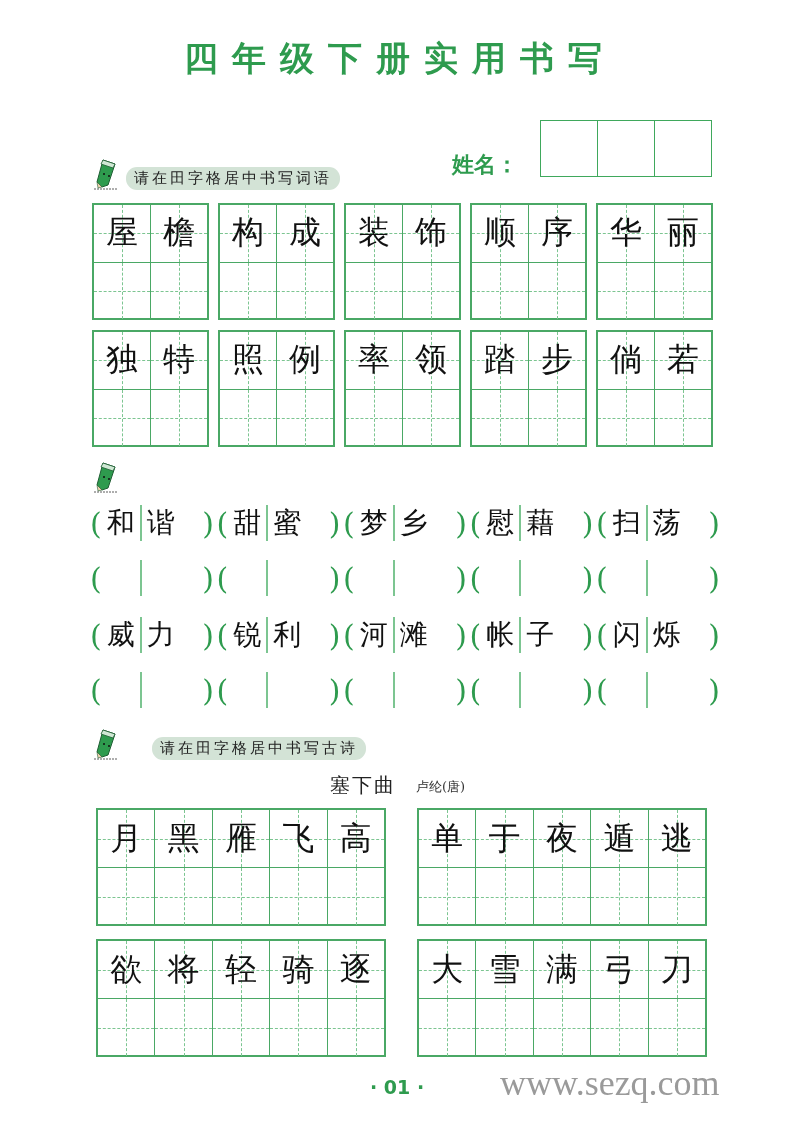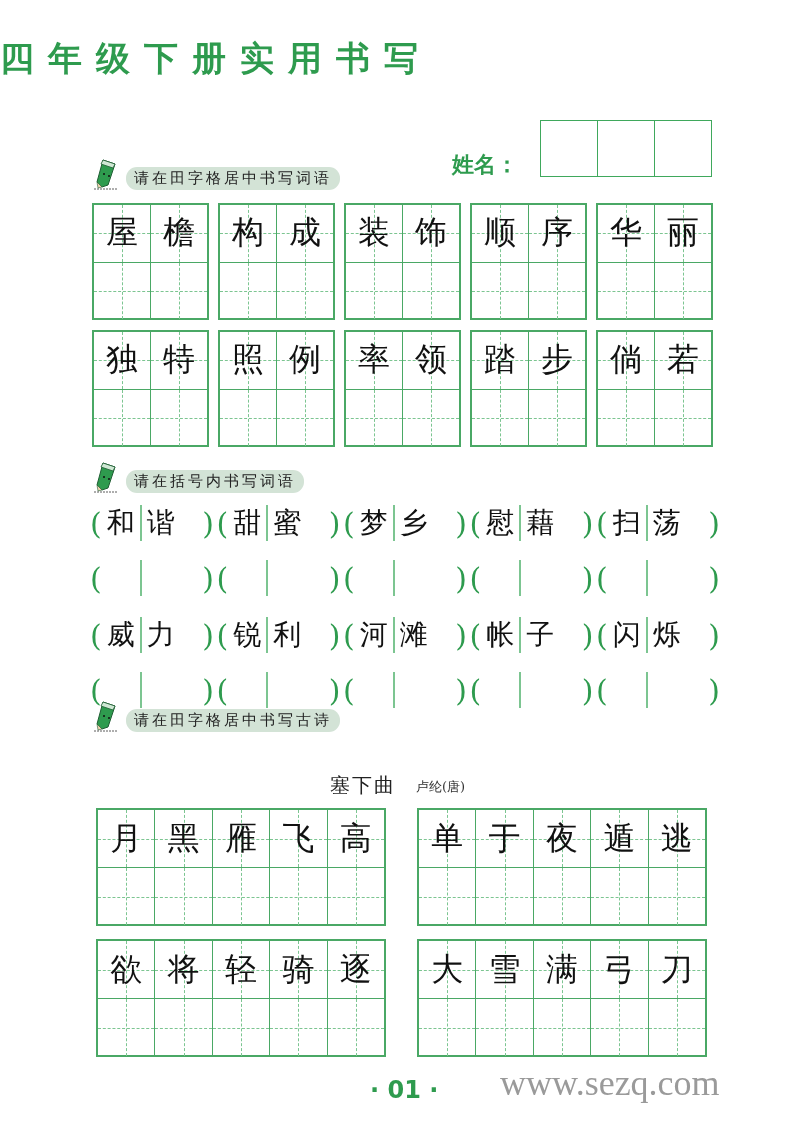--- a/index.html
+++ b/index.html
@@ -1,18 +1,18 @@
 <!DOCTYPE html>
 <html><head>
 <meta charset="utf-8">
 <style>
   html, body { margin:0; padding:0; background:#ffffff; }
   body { width:800px; height:1132px; position:relative; overflow:hidden; font-family:"DejaVu Serif", serif; }
   .abs { position:absolute; }
-  .title { left:0; width:800px; top:36px; text-align:left; font-family:"DejaVu Sans", sans-serif; font-weight:bold; font-size:34px; letter-spacing:14px; color:#2e9b4e; }
+  .title { left:0; width:800px; top:36px; text-align:center; font-family:"DejaVu Sans", sans-serif; font-weight:bold; font-size:34px; letter-spacing:14px; color:#2e9b4e; }
   .name-label { left:452px; top:150px; font-size:22px; color:#2e9b4e; font-weight:bold; font-family:"DejaVu Serif", serif; }
   .name-boxes { left:540px; top:120px; width:172px; height:57px; display:flex; border:1.5px solid #3fa85c; box-sizing:border-box; }
   .name-box { flex:1; border-right:1.5px solid #3fa85c; }
   .name-box:last-child { border-right:none; }
 
   .sec-head { display:flex; align-items:flex-end; }
   .pencil { width:26px; height:32px; margin-right:6px; }
   .sec-label { background:#d3e3d6; border-radius:11px; padding:2px 8px; font-size:15px; color:#222; letter-spacing:3px; font-family:"DejaVu Serif", serif; }
   .dash-h { position:absolute; left:0; right:0; top:50%; border-top:1px dashed #7cc591; }
   .dash-v { position:absolute; top:0; bottom:0; left:50%; border-left:1px dashed #7cc591; }
@@ -30,21 +30,21 @@
   .bchar { width:38px; text-align:center; font-family:"DejaVu Serif", serif; }
   .bsep { width:2px; height:36px; background:#7cc591; }
   .bitem .paren.r { margin-left:auto; }
 
   .poem-title { left:330px; top:772px; font-size:20px; color:#222; letter-spacing:2px; }
   .poem-author { left:416px; top:778px; font-size:13px; color:#333; }
 
   .pg { position:absolute; height:118px; border:2px solid #4aa865; box-sizing:border-box; }
   .pg .grow { height:50%; }
 
-  .page-num { left:370px; top:1076px; font-family:"DejaVu Sans", sans-serif; font-weight:bold; font-size:24px; color:#2e9b4e; }
+  .page-num { left:370px; top:1076px; font-family:"DejaVu Sans", sans-serif; font-weight:bold; font-size:19px; color:#2e9b4e; }
   .watermark { left:500px; top:1062px; font-family:Liberation Serif, serif; font-size:36px; color:#9a9a9a; }
 </style>
 </head>
 <body>
 
 <div class="abs title">四年级下册实用书写</div>
 
 <div class="abs name-label">姓名：</div>
 <div class="abs name-boxes">
   <div class="name-box"></div>
@@ -312,21 +312,20 @@
 
 <div class="abs sec-head" style="left:94px; top:461px;">
   <svg class="pencil" viewBox="0 0 26 32">
     <path d="M9 2 L21 6 L14 27 L8 29 L3 24 Z" fill="#2e9b4e" stroke="#1f5e33" stroke-width="1"></path>
     <path d="M9 2 L21 6 L19 10 L7 6 Z" fill="#cfe8d4" stroke="#1f5e33" stroke-width="0.8"></path>
     <path d="M3 24 L8 29 L4 30 Z" fill="#f1d3b0" stroke="#1f5e33" stroke-width="0.6"></path>
     <circle cx="10" cy="16" r="1" fill="#111"></circle>
       <circle cx="15" cy="18" r="1" fill="#111"></circle>
     <line x1="0" y1="31" x2="24" y2="31" stroke="#333" stroke-width="0.8" stroke-dasharray="2,1"></line>
   </svg>
-  <div class="sec-label">请在括号内书写词语</div>
 </div>
 
 <div class="brow" style="top:503px;">
   <div class="bitem">
       <span class="paren">(</span>
       <span class="bchar">和</span>
       <span class="bsep"></span>
       <span class="bchar">谐</span>
       <span class="paren r">)</span>
     </div>
@@ -464,21 +463,21 @@
     </div>
   <div class="bitem">
       <span class="paren">(</span>
       <span class="bchar"></span>
       <span class="bsep"></span>
       <span class="bchar"></span>
       <span class="paren r">)</span>
     </div>
 </div>
 
-<div class="abs sec-head" style="left:94px; top:700px;">
+<div class="abs sec-head" style="left:94px; top:728px;gap:26px;">
   <svg class="pencil" viewBox="0 0 26 32">
     <path d="M9 2 L21 6 L14 27 L8 29 L3 24 Z" fill="#2e9b4e" stroke="#1f5e33" stroke-width="1"></path>
     <path d="M9 2 L21 6 L19 10 L7 6 Z" fill="#cfe8d4" stroke="#1f5e33" stroke-width="0.8"></path>
     <path d="M3 24 L8 29 L4 30 Z" fill="#f1d3b0" stroke="#1f5e33" stroke-width="0.6"></path>
     <circle cx="10" cy="16" r="1" fill="#111"></circle>
       <circle cx="15" cy="18" r="1" fill="#111"></circle>
     <line x1="0" y1="31" x2="24" y2="31" stroke="#333" stroke-width="0.8" stroke-dasharray="2,1"></line>
   </svg>
   <div class="sec-label">请在田字格居中书写古诗</div>
 </div>

